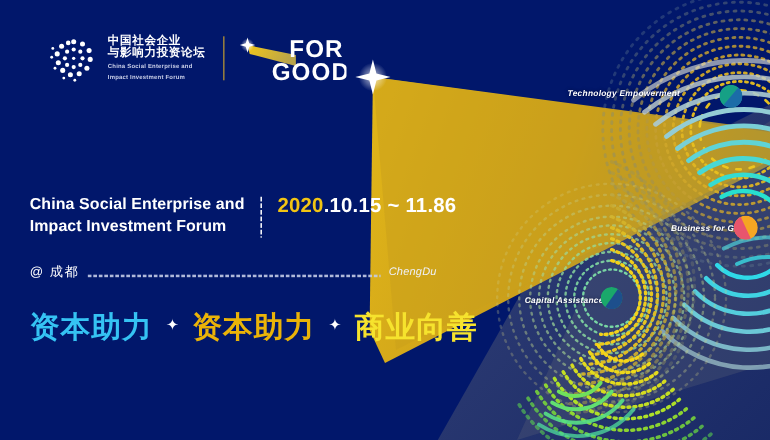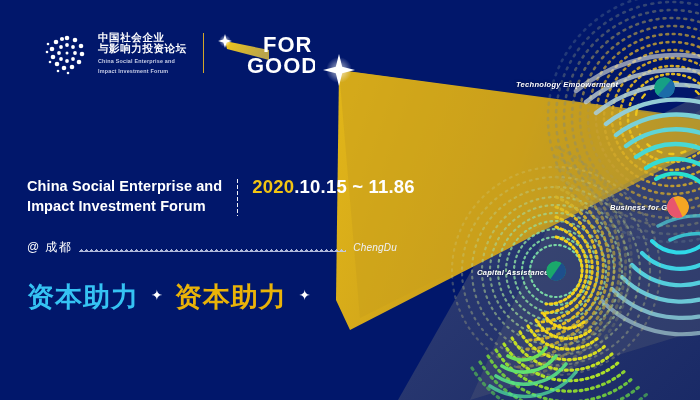--- a/index.html
+++ b/index.html
@@ -337,20 +337,21 @@
     <span class="place-cn">@ 成都</span>
     <span class="place-dots"></span>
     <span class="place-en">ChengDu</span>
   </div>
 
   <div class="slogans">
     <span class="slogan s1">资本助力</span>
     <span class="sep">✦</span>
     <span class="slogan s2">资本助力</span>
     <span class="sep">✦</span>
+    <span class="slogan s3">商业向善</span>
   </div>
 
   <div class="glabel l-tech">Technology Empowerment</div>
   <div class="gdot d-tech">
     <svg width="21" height="21" viewBox="0 0 21 21">
       <circle cx="10.5" cy="10.5" r="10.5" fill="#16a085"></circle>
       <path d="M10.5,0 A10.5,10.5 0 0 1 10.5,21 Z" fill="#1b6ca8" transform="rotate(40 10.5 10.5)"></path>
     </svg>
   </div>
 

